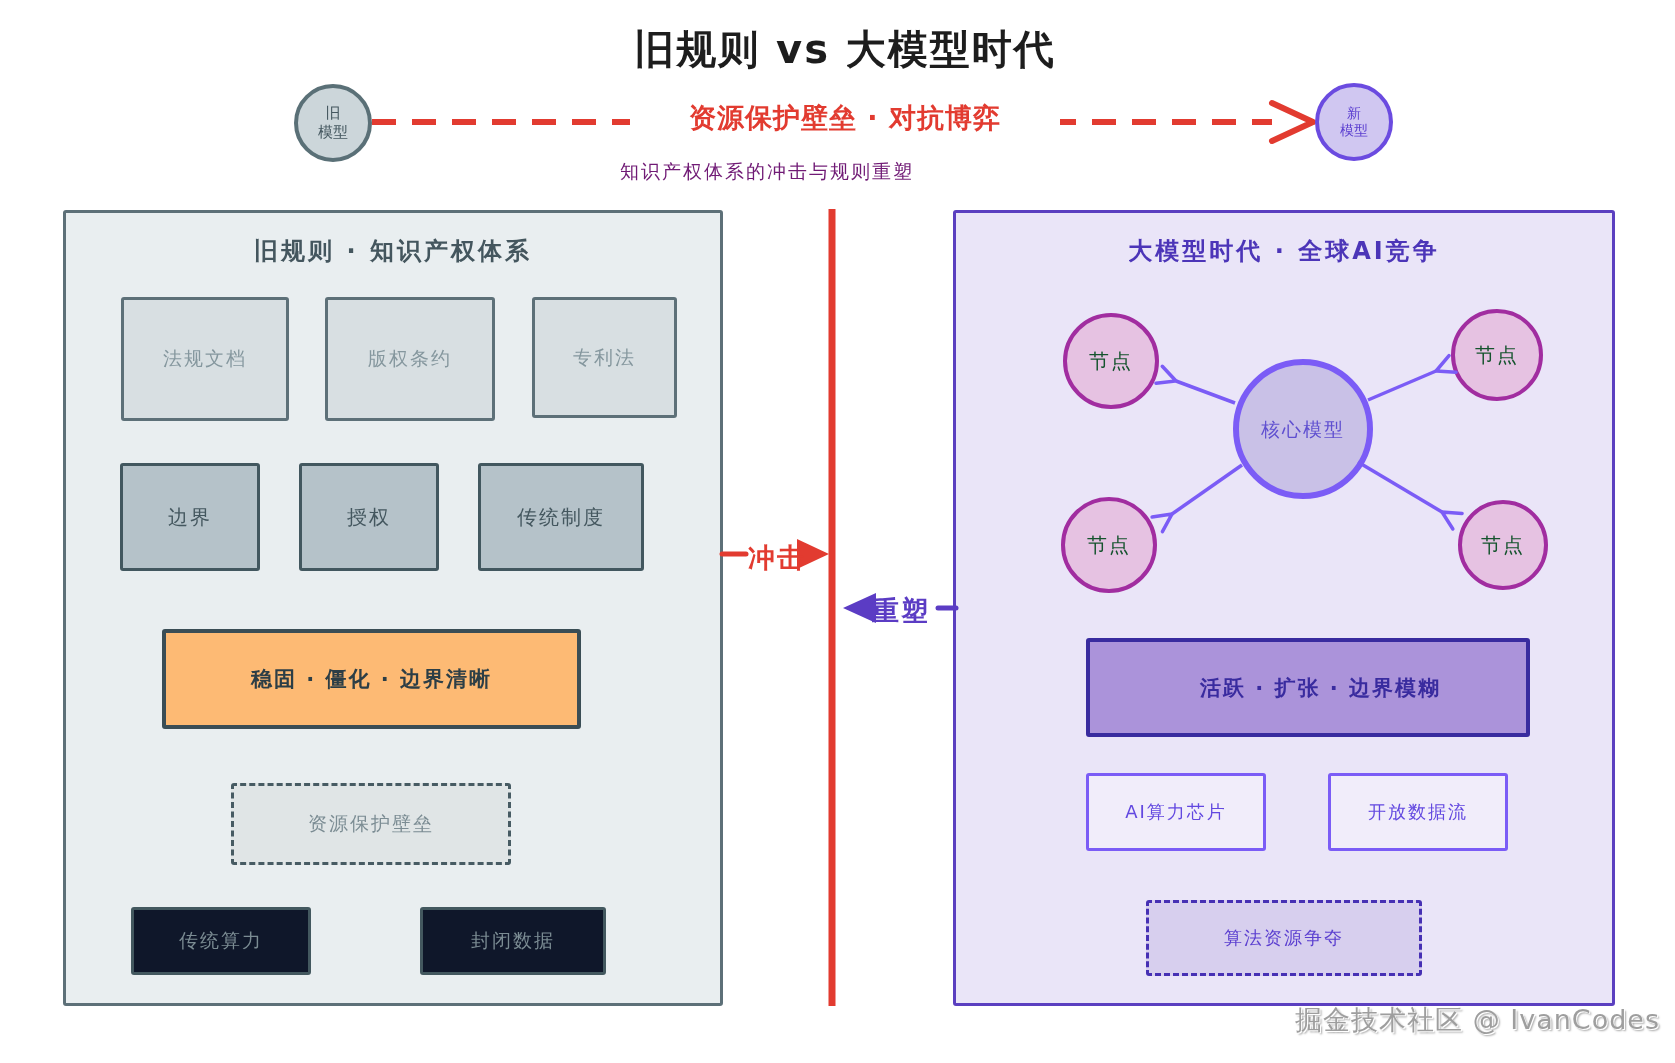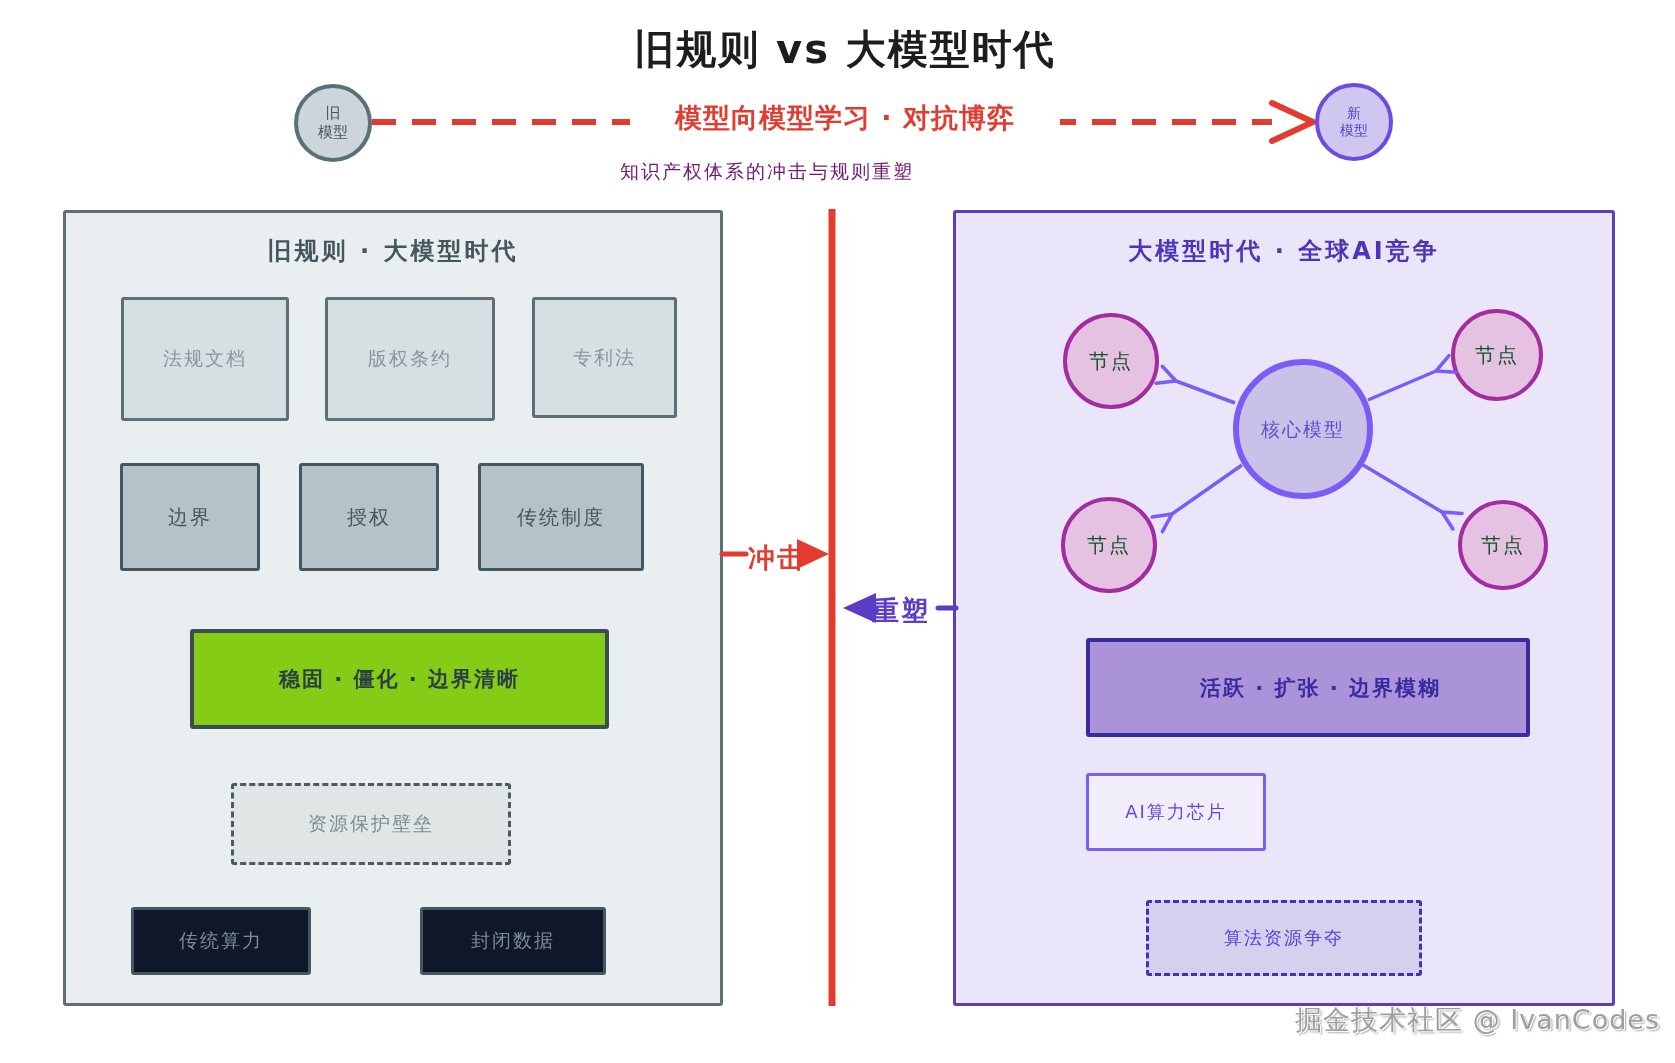--- a/index.html
+++ b/index.html
@@ -24,21 +24,21 @@
   .left-panel{left:63px;top:210px;width:654px;height:790px;background:#e9eef0;border:3px solid #5d7078;}
   .right-panel{left:953px;top:210px;width:656px;height:790px;background:#eae5f8;border:3px solid #5b3fc0;}
   .panel-header{left:0;top:22px;width:100%;font-size:24px;letter-spacing:3px;text-align:center;font-weight:bold;}
   .left-panel .panel-header{color:#44565e;}
   .right-panel .panel-header{color:#4c35b8;}
 
   .box{border-radius:3px;letter-spacing:2px;}
   
   .lbox1{background:#d8dfe2;border:3px solid #5d7078;color:#85979e;font-size:19px;}
   .lbox2{background:#b5c2c9;border:3px solid #42575f;color:#44575f;font-size:20px;}
-  .lsummary{left:96px;top:416px;width:411px;height:92px;background:#84cc16;border:4px solid #3a4d55;color:#2c3e46;font-size:21px;font-weight:bold;margin-left:28px;}
+  .lsummary{left:96px;top:416px;width:411px;height:92px;background:#fdba74;border:4px solid #3a4d55;color:#2c3e46;font-size:21px;font-weight:bold;}
   .lbarrier{left:165px;top:570px;width:274px;height:76px;background:#e0e5e6;border:3px dashed #475b63;color:#7b8c93;font-size:19px;}
   .lbottom{background:#0f172a;border:3px solid #43585f;color:#7b8c93;font-size:19px;}
 
   
   .node-circle{border-radius:50%;background:#e6c2e2;border:4px solid #a12da0;color:#14532d;font-size:20px;letter-spacing:2px;}
   .core-circle{left:277px;top:146px;width:128px;height:128px;border-radius:50%;background:#c9c1e7;border:6px solid #7b5cf6;color:#5f4fd0;font-size:19px;line-height:1.5;flex-direction:row;letter-spacing:2px;}
   .rsummary{left:130px;top:425px;width:411px;height:91px;background:#ab93da;border:4px solid #392b9f;color:#392b9f;font-size:21px;font-weight:bold;padding-left:25px;}
   .rbox{background:#f1edfa;border:3px solid #7b5cf6;color:#6248e0;font-size:18px;}
   .rcontention{left:190px;top:687px;width:270px;height:70px;background:#d7cfee;border:3px dashed #4630b4;color:#5b3fd0;font-size:18px;}
 
@@ -73,37 +73,37 @@
     <polygon points="843,608 876,593 876,623" fill="#5b3cc4"></polygon>
     <line x1="938" y1="608" x2="956" y2="608" stroke="#5b3cc4" stroke-width="5" stroke-linecap="round"></line>
 
     <line x1="1235" y1="403" x2="1176" y2="381" stroke="#7b5cf6" stroke-width="3.5" marker-end="url(#openV)"></line>
     <line x1="1368" y1="400" x2="1436" y2="371" stroke="#7b5cf6" stroke-width="3.5" marker-end="url(#openV)"></line>
     <line x1="1242" y1="465" x2="1172" y2="514" stroke="#7b5cf6" stroke-width="3.5" marker-end="url(#openV)"></line>
     <line x1="1358" y1="462" x2="1442" y2="512" stroke="#7b5cf6" stroke-width="3.5" marker-end="url(#openV)"></line>
   </svg>
 
   <div class="abs title">旧规则 vs 大模型时代</div>
-  <div class="abs exchange-label">模型向模型学习 · 对抗博弈</div>
+  <div class="abs exchange-label">资源保护壁垒 · 对抗博弈</div>
   <div class="abs subtitle">知识产权体系的冲击与规则重塑</div>
 
   <div class="abs ctr model-circle old-circle">
     <span>旧</span>
     <span>模型</span>
   </div>
   <div class="abs ctr model-circle new-circle">
     <span>新</span>
     <span>模型</span>
   </div>
 
   <div class="abs impact-label">冲击</div>
   <div class="abs reshape-label">重塑</div>
 
   <div class="abs panel left-panel">
-    <div class="abs panel-header">旧规则 · 大模型时代</div>
+    <div class="abs panel-header">旧规则 · 知识产权体系</div>
 
     <div class="abs ctr box lbox1" style="left:55px;top:84px;width:162px;height:118px;">法规文档</div>
     <div class="abs ctr box lbox1" style="left:259px;top:84px;width:164px;height:118px;">版权条约</div>
     <div class="abs ctr box lbox1" style="left:466px;top:84px;width:139px;height:115px;">专利法</div>
 
     <div class="abs ctr box lbox2" style="left:54px;top:250px;width:134px;height:102px;">边界</div>
     <div class="abs ctr box lbox2" style="left:233px;top:250px;width:134px;height:102px;">授权</div>
     <div class="abs ctr box lbox2" style="left:412px;top:250px;width:160px;height:102px;">传统制度</div>
 
     <div class="abs ctr box lsummary">稳固 · 僵化 · 边界清晰</div>
@@ -123,19 +123,20 @@
     <div class="abs ctr node-circle" style="left:502px;top:287px;width:82px;height:82px;">节点</div>
 
     <div class="abs ctr core-circle">
       <span>核心</span>
       <span>模型</span>
     </div>
 
     <div class="abs ctr box rsummary">活跃 · 扩张 · 边界模糊</div>
 
     <div class="abs ctr box rbox" style="left:130px;top:560px;width:174px;height:72px;">AI算力芯片</div>
+    <div class="abs ctr box rbox" style="left:372px;top:560px;width:174px;height:72px;">开放数据流</div>
 
     <div class="abs ctr box rcontention">算法资源争夺</div>
   </div>
 
   <div class="abs watermark">掘金技术社区 @ IvanCodes</div>
 
 </div>
 
 </body></html>

